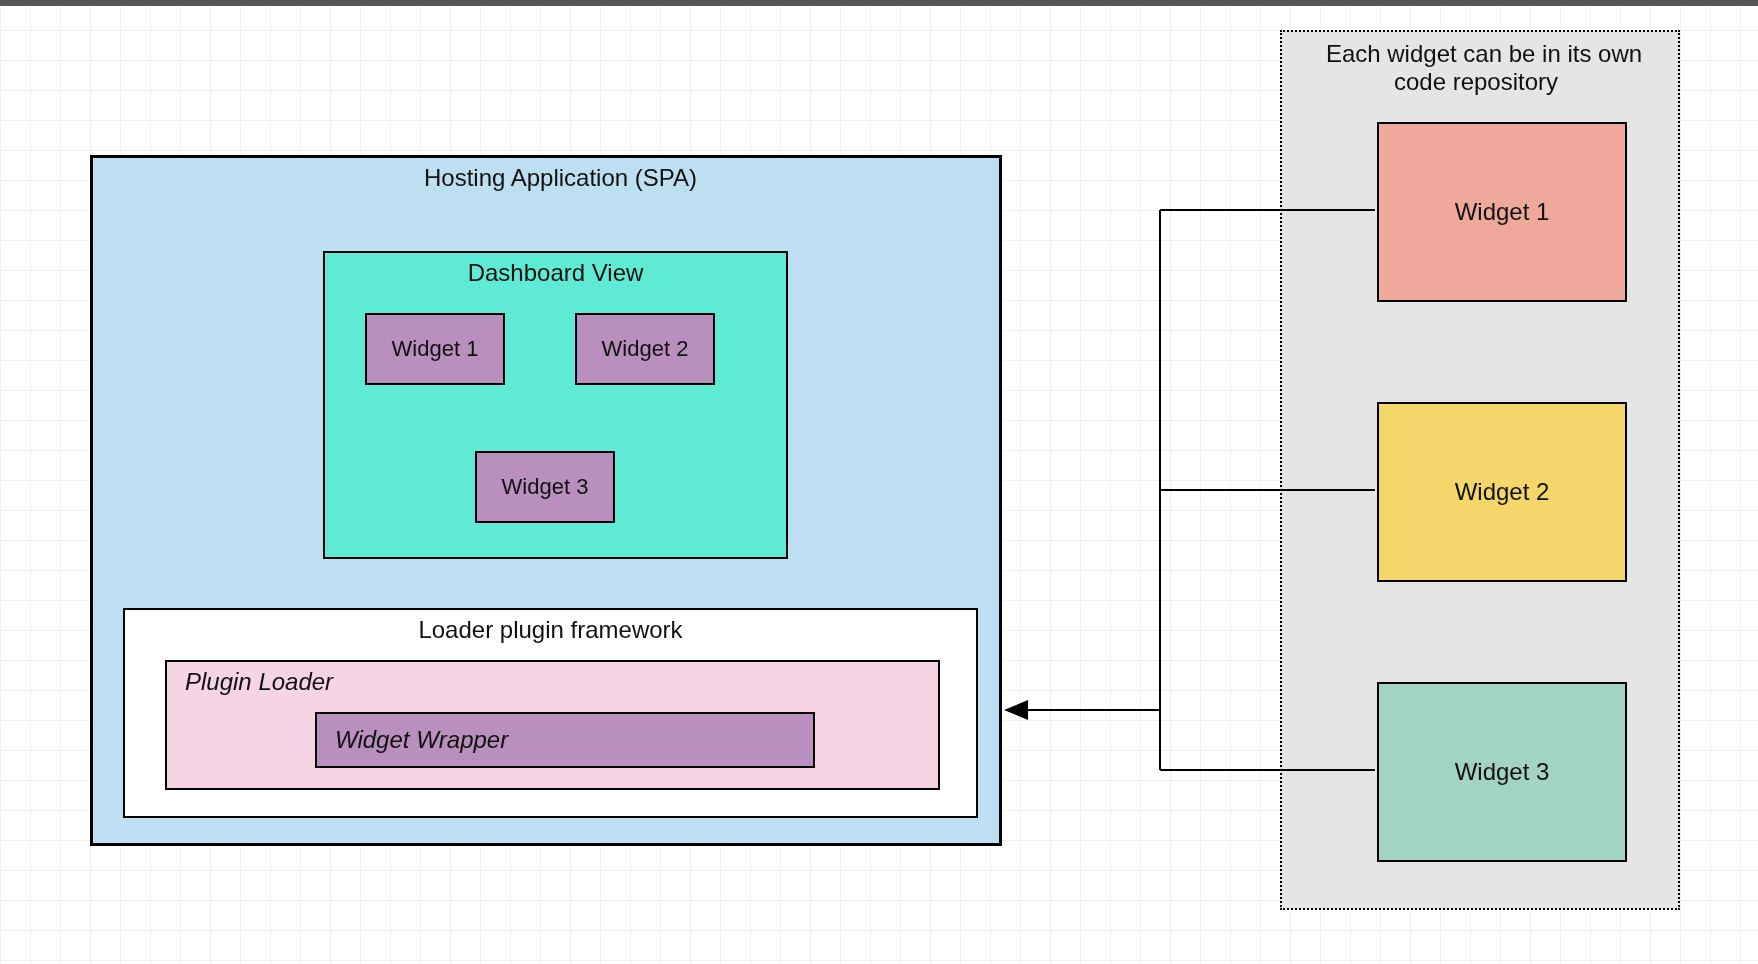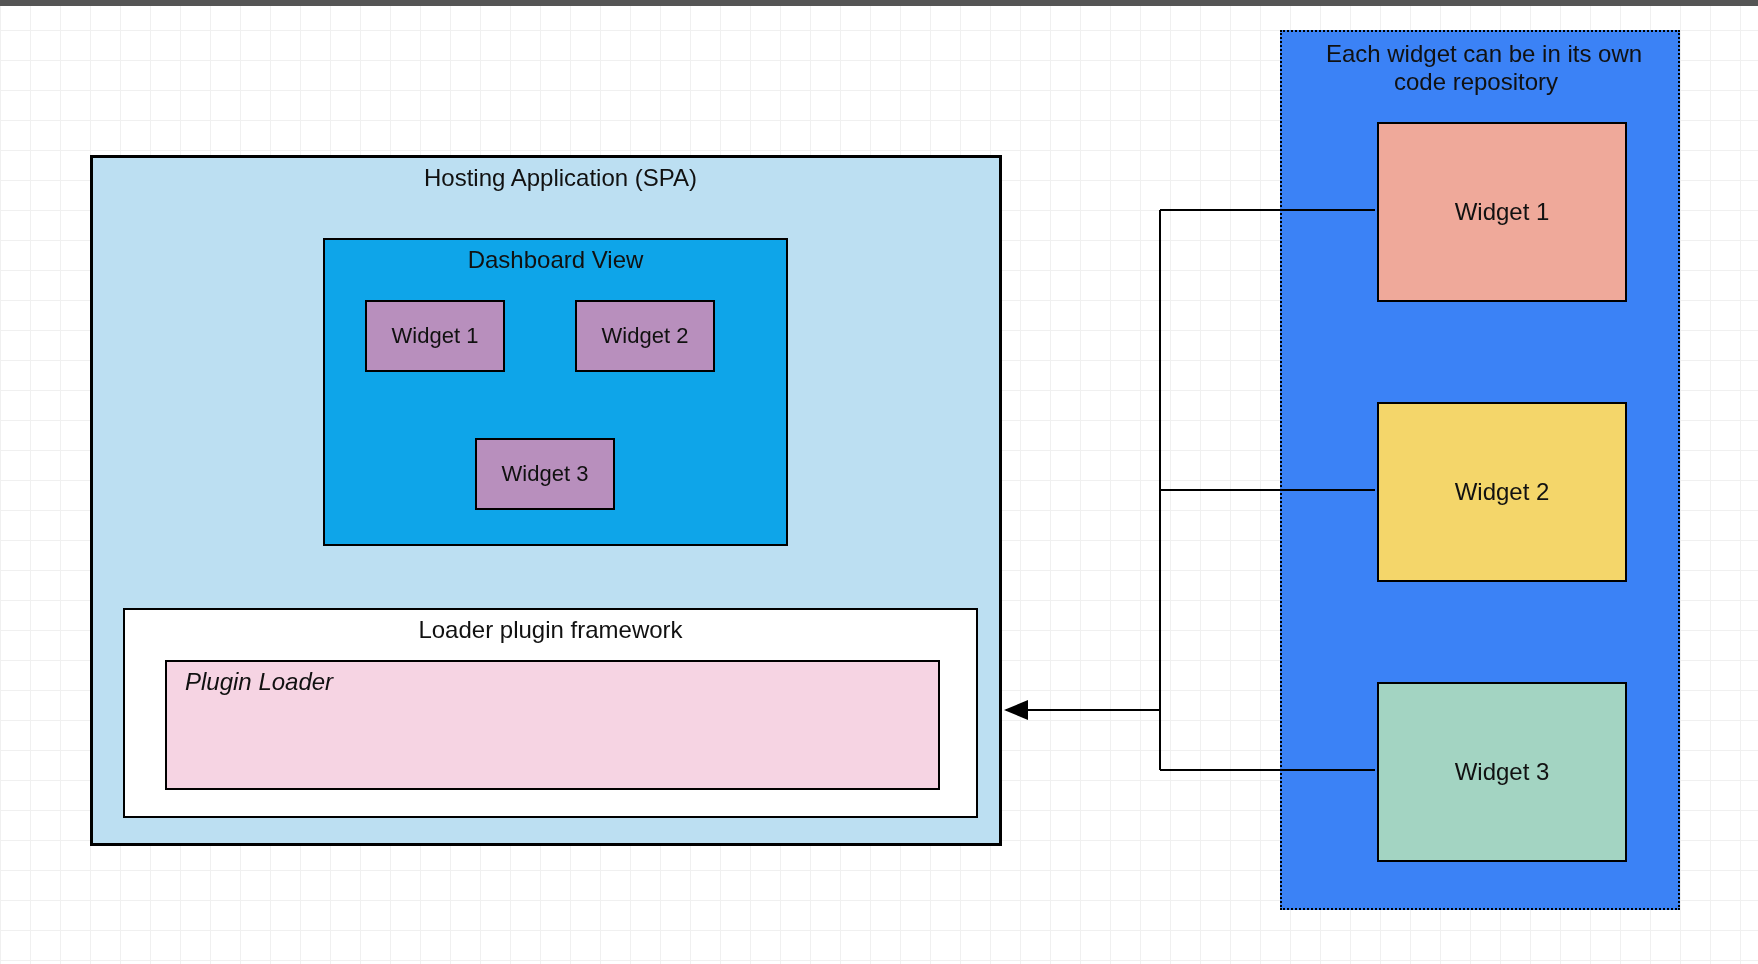--- a/index.html
+++ b/index.html
@@ -44,26 +44,26 @@
       font-size: 24px;
       color: #111;
       text-align: center;
       padding: 6px 8px;
     }
     .label-small { font-size: 22px; }
     .hosting {
       background: #bcdff2;
       border-width: 3px;
     }
-    .dashboard { background: #0ea5e9; }
+    .dashboard { background: #5eead4; margin-top: 13px; }
     .widget-mini { background: #b88fbd; border-width: 2px; }
     .plugin-framework { background: #fff; }
     .plugin-loader { background: #f6d4e3; border-width: 2px; font-style: italic; }
     .widget-wrapper { background: #b88fbd; border-width: 2px; }
-    .repo-container { background: #3b82f6; border: 2px dotted #000; }
+    .repo-container { background: #e5e5e5; border: 2px dotted #000; }
     .repo-widget-1 { background: #efa99a; }
     .repo-widget-2 { background: #f4d66a; }
     .repo-widget-3 { background: #a3d4c2; }
     .repo-title-wrap {
       width: 100%;
       text-align: center;
       padding: 8px 20px 4px;
     }
     .left-align .label { align-self: flex-start; padding-left: 18px; }
     .center-box {
@@ -106,20 +106,23 @@
         <span class="label label-small">Widget 3</span>
       </div>
     </div>
 
     <div class="box plugin-framework" style="position:absolute; left:30px; top:450px; width:855px; height:210px;">
       <span class="label">Loader plugin framework</span>
 
       <div class="box plugin-loader left-align" style="position:absolute; left:40px; top:50px; width:775px; height:130px;">
         <span class="label">Plugin Loader</span>
 
+        <div class="box widget-wrapper center-box" style="position:absolute; left:148px; top:50px; width:500px; height:56px;">
+          <span class="label">Widget Wrapper</span>
+        </div>
       </div>
     </div>
 
   </div>
 
   <div class="box repo-container" style="left:1280px; top:30px; width:400px; height:880px;">
     <div class="repo-title-wrap">
       <span class="label">Each widget can be in its own code repository</span>
     </div>
 

